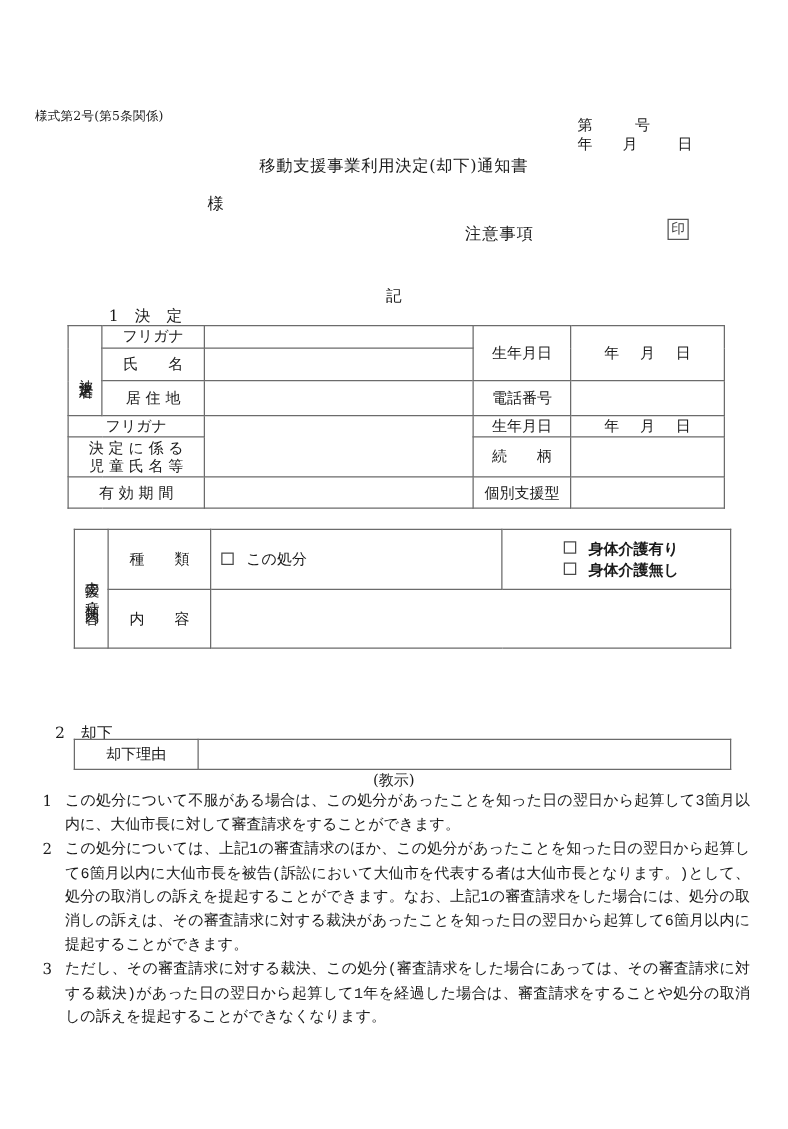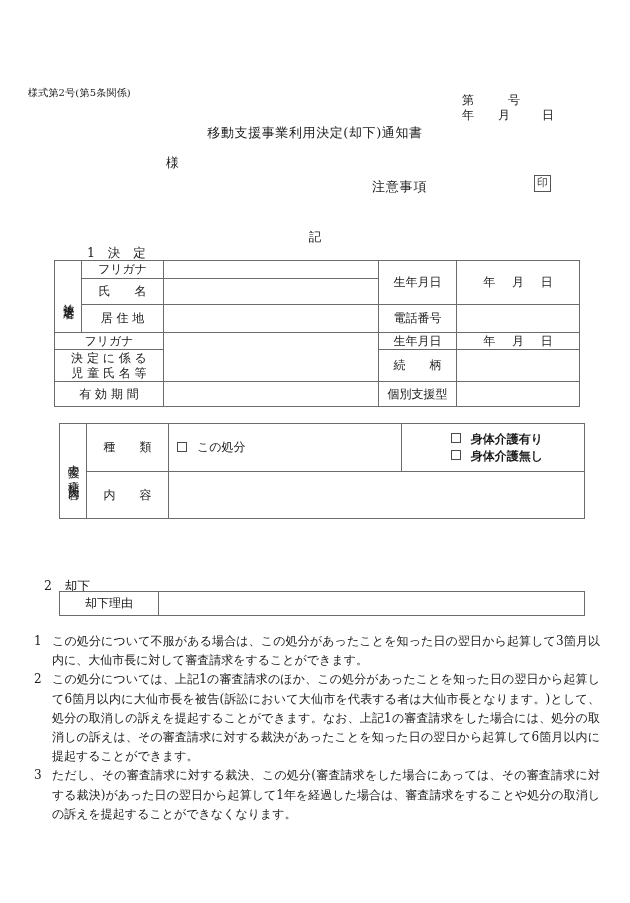--- a/index.html
+++ b/index.html
@@ -155,21 +155,21 @@
     font-size: 12px;
   }
   .clauses {
     left: 34px; top: 632px;
     width: 566px;
     font-size: 12px;
     line-height: 19.2px;
   }
   .clause { display: flex; margin-bottom: 0; }
   .clause .cnum { width: 18px; flex: none; text-align: left; }
-  .clause .ctext { flex: 1; text-align: justify; text-justify: inter-character; }
+  .clause .ctext { flex: 1; text-align: justify; text-justify: inter-character; font-family: Liberation Mono, monospace; }
 </style>
 </head>
 <body>
 
 <div class="page">
 
   <div class="abs form-no nowrap">様式第2号(第5条関係)</div>
 
   <div class="abs doc-number-block">
     <div class="row">
@@ -310,20 +310,21 @@
       <col style="width:426px">
     </colgroup>
     <tbody>
       <tr>
         <td style="height:23px">却下理由</td>
         <td></td>
       </tr>
     </tbody>
   </table>
 
+  <div class="abs kyoji">(教示)</div>
 
   <div class="abs clauses">
     <div class="clause">
       <span class="cnum">1</span>
       <span class="ctext">この処分について不服がある場合は、この処分があったことを知った日の翌日から起算して3箇月以内に、大仙市長に対して審査請求をすることができます。</span>
     </div>
     <div class="clause">
       <span class="cnum">2</span>
       <span class="ctext">この処分については、上記1の審査請求のほか、この処分があったことを知った日の翌日から起算して6箇月以内に大仙市長を被告(訴訟において大仙市を代表する者は大仙市長となります。)として、処分の取消しの訴えを提起することができます。なお、上記1の審査請求をした場合には、処分の取消しの訴えは、その審査請求に対する裁決があったことを知った日の翌日から起算して6箇月以内に提起することができます。</span>
     </div>

